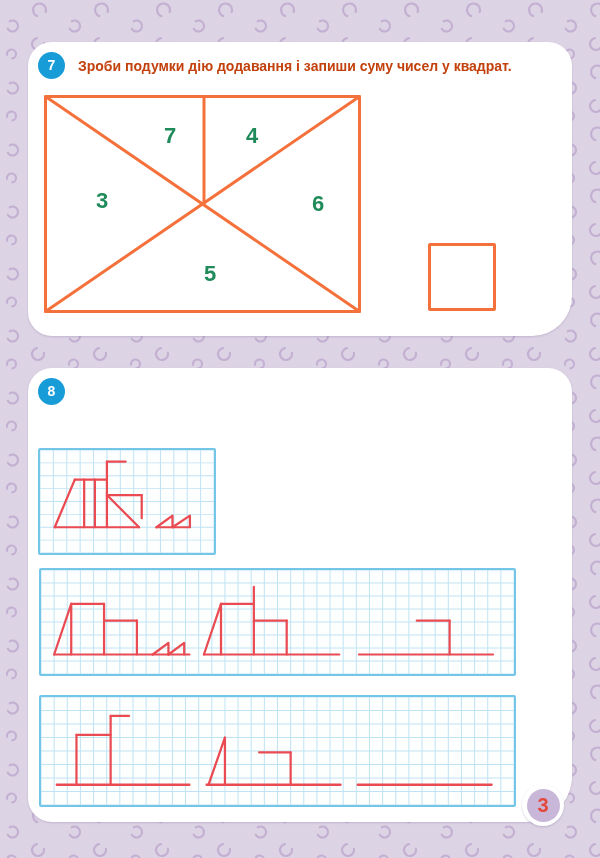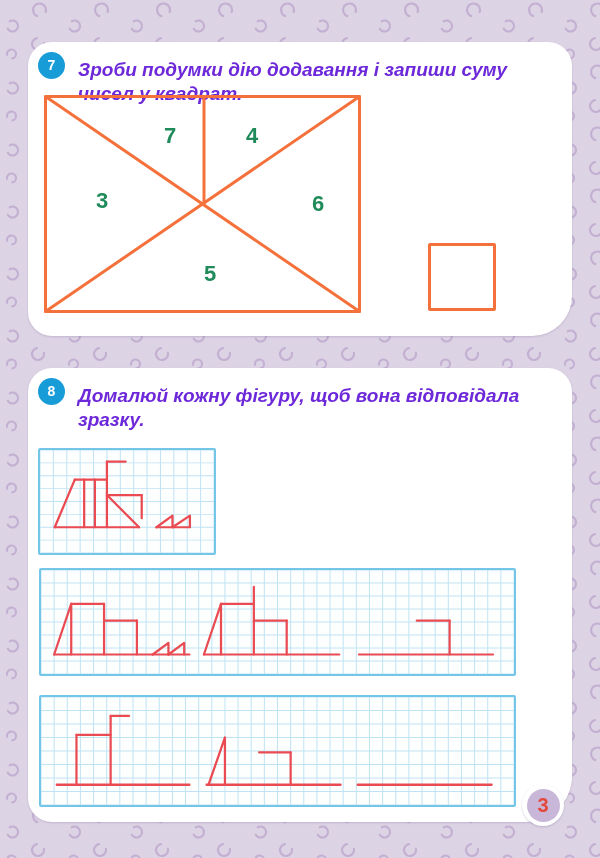--- a/index.html
+++ b/index.html
@@ -13,21 +13,21 @@
     border-radius:24px;box-shadow:0 1px 2px rgba(120,100,150,.25);
   }
   #card-task7{top:42px;height:294px;border-bottom-right-radius:40px;}
   #card-task8{top:368px;height:454px;border-bottom-right-radius:46px;}
   .task-header{position:absolute;left:10px;top:10px;right:14px;display:flex;align-items:flex-start;}
   .tnum{
     flex:0 0 auto;width:27px;height:27px;border-radius:50%;
     color:#ffffff;font-weight:bold;font-size:14px;line-height:27px;text-align:center;
     margin-right:13px;
   }
-  .instruction{font-size:19px;font-weight:bold;color:#6d28d9;padding-top:6px;line-height:1.25;font-style:italic;}
+  .instruction{font-size:14px;font-weight:bold;color:#c2410c;padding-top:6px;line-height:1.25;}
   .fig7{position:absolute;left:16px;top:53px;width:317px;height:218px;overflow:visible;}
   .answer-box{
     position:absolute;left:400px;top:201px;width:62px;height:62px;
     border:3px solid #f5713b;border-radius:2px;background:#fff;
   }
   .grid-panel{
     position:absolute;background:#fdfefe;border:2.5px solid #74c6e9;
     box-sizing:border-box;border-radius:2px;
   }
   #panel-sample{left:10px;top:80px;width:178px;height:107px;}
@@ -78,21 +78,20 @@
       <text x="58" y="113" fill="#1f8a5a" font-size="22" font-weight="bold" text-anchor="middle" font-family="Liberation Sans, sans-serif">3</text>
       <text x="274" y="116" fill="#1f8a5a" font-size="22" font-weight="bold" text-anchor="middle" font-family="Liberation Sans, sans-serif">6</text>
       <text x="166" y="186" fill="#1f8a5a" font-size="22" font-weight="bold" text-anchor="middle" font-family="Liberation Sans, sans-serif">5</text>
     </svg>
   <div class="answer-box"></div>
 </div>
 
 <div class="card" id="card-task8">
   <div class="task-header">
     <div class="tnum" style="background-color: rgb(24, 156, 216);">8</div>
-    <div class="instruction">Домалюй кожну фігуру, щоб вона відповідала зразку.</div>
   </div>
   <div class="grid-panel" id="panel-sample">
     <svg preserveAspectRatio="none" viewBox="0 0 13 8">
         <line x1="0" y1="0" x2="0" y2="8" stroke="#bfe3f4" stroke-width="0.075"></line>
         <line x1="1" y1="0" x2="1" y2="8" stroke="#bfe3f4" stroke-width="0.075"></line>
         <line x1="2" y1="0" x2="2" y2="8" stroke="#bfe3f4" stroke-width="0.075"></line>
         <line x1="3" y1="0" x2="3" y2="8" stroke="#bfe3f4" stroke-width="0.075"></line>
         <line x1="4" y1="0" x2="4" y2="8" stroke="#bfe3f4" stroke-width="0.075"></line>
         <line x1="5" y1="0" x2="5" y2="8" stroke="#bfe3f4" stroke-width="0.075"></line>
         <line x1="6" y1="0" x2="6" y2="8" stroke="#bfe3f4" stroke-width="0.075"></line>

